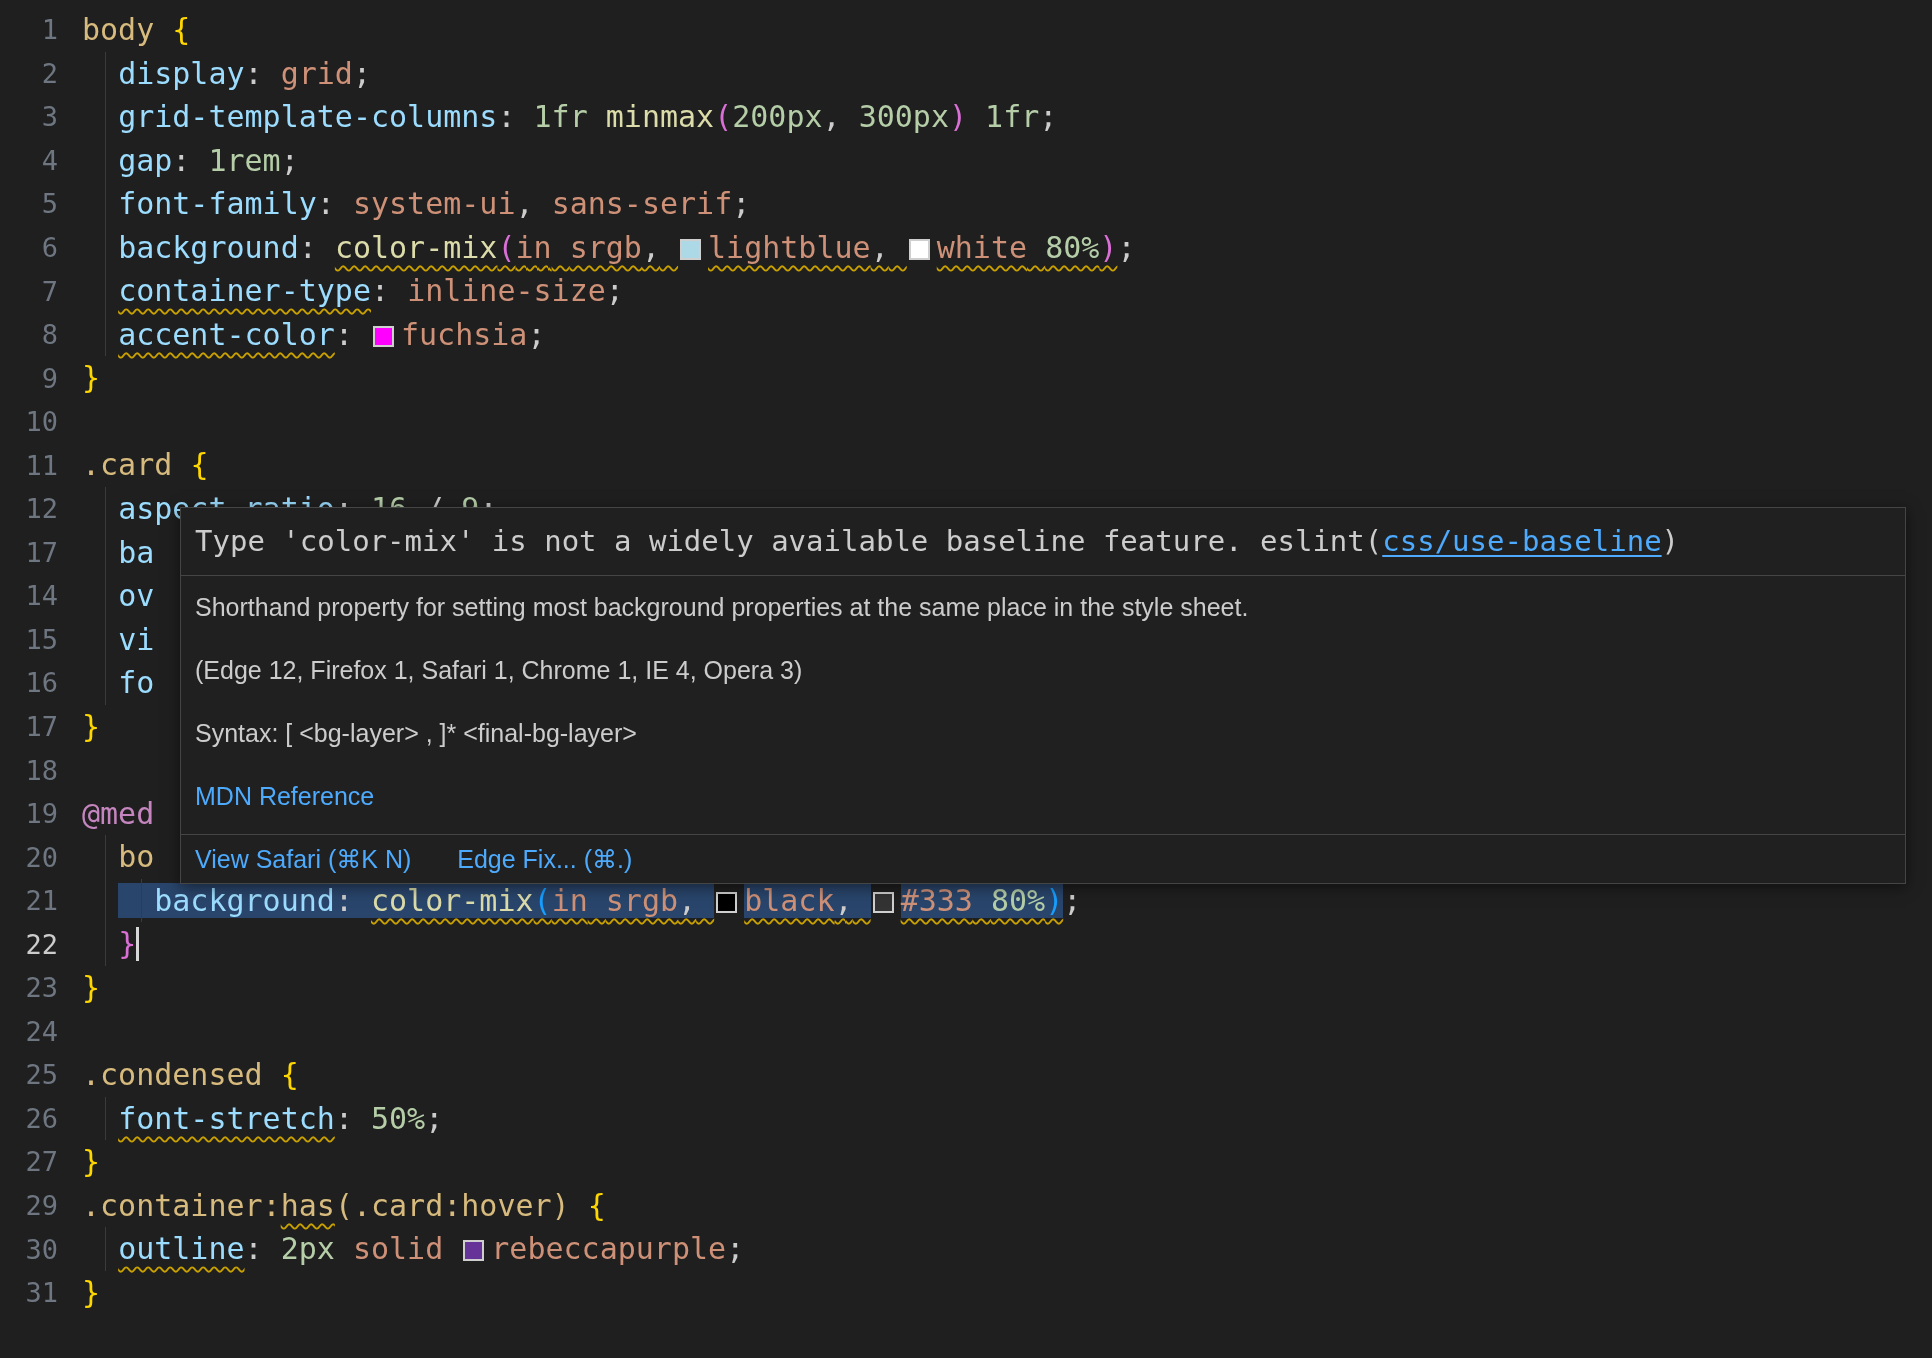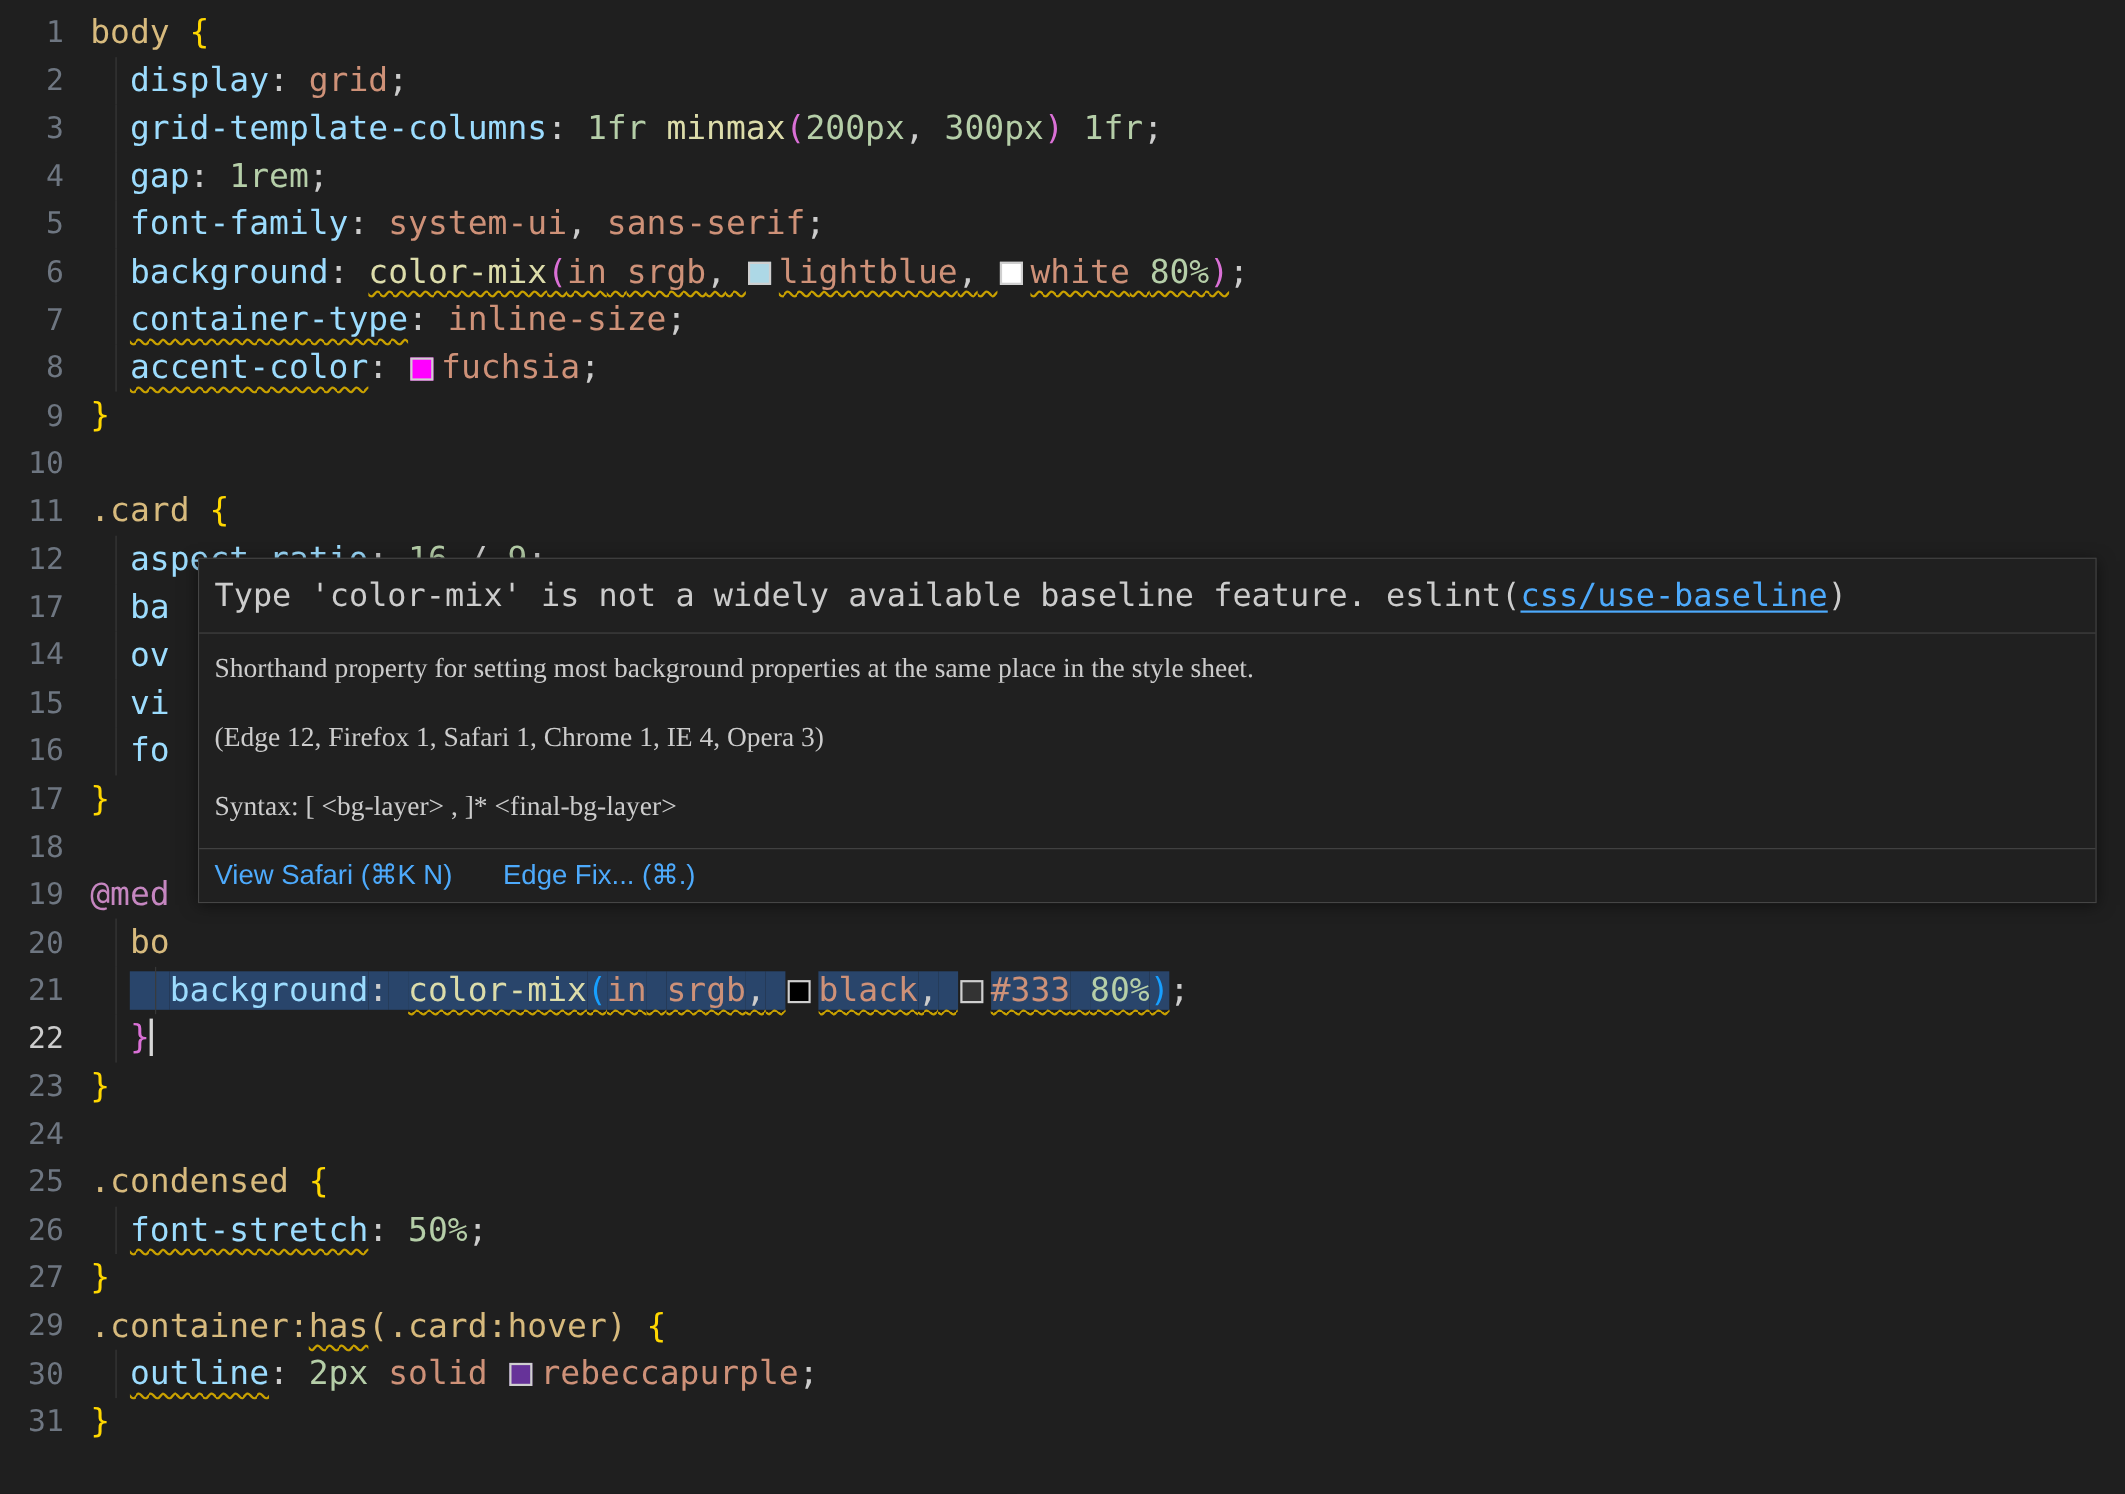--- a/index.html
+++ b/index.html
@@ -90,21 +90,21 @@
   .tt-diag{
     font-family:"DejaVu Sans Mono",monospace;
     font-size:29px;
     line-height:36px;
     padding:15px 14px 16px;
     white-space:nowrap;
     border-bottom:1px solid var(--divider);
   }
   .tt-doc{
     padding:16px 14px 22px;
-    font-family:Liberation Serif, serif;
+    font-family:Liberation Sans, sans-serif;
     font-size:25px;
     line-height:31px;
   }
   .tt-doc .row{margin-bottom:32px;}
   .tt-doc .row:last-child{margin-bottom:0;}
   .tt-actions{
     border-top:1px solid var(--divider);
     padding:9px 14px;
     display:flex;
     gap:46px;
@@ -153,20 +153,21 @@
       <div class="line"><span class="gutter">31</span><span class="code"><span class="tok" style="color: rgb(255, 215, 0);">}</span></span></div>
     </div>
 
   <div id="tooltip">
     <div class="tt-diag"><span>Type 'color-mix' is not a widely available baseline feature. </span><span>eslint(</span><span class="link underline">css/use-baseline</span><span>)</span></div>
 
     <div class="tt-doc">
       <div class="row">Shorthand property for setting most background properties at the same place in the style sheet.</div>
       <div class="row">(Edge 12, Firefox 1, Safari 1, Chrome 1, IE 4, Opera 3)</div>
       <div class="row">Syntax: [ &lt;bg-layer&gt; , ]* &lt;final-bg-layer&gt;</div>
+      <div class="row link">MDN Reference</div>
     </div>
 
     <div class="tt-actions">
       <span class="link">View Safari (⌘K N)</span>
       <span class="link">Edge Fix... (⌘.)</span>
     </div>
   </div>
 
 </div>
 

